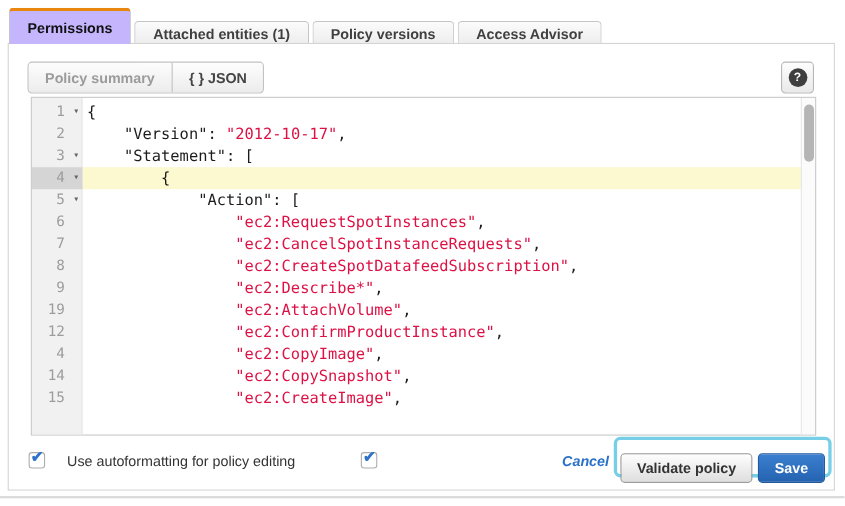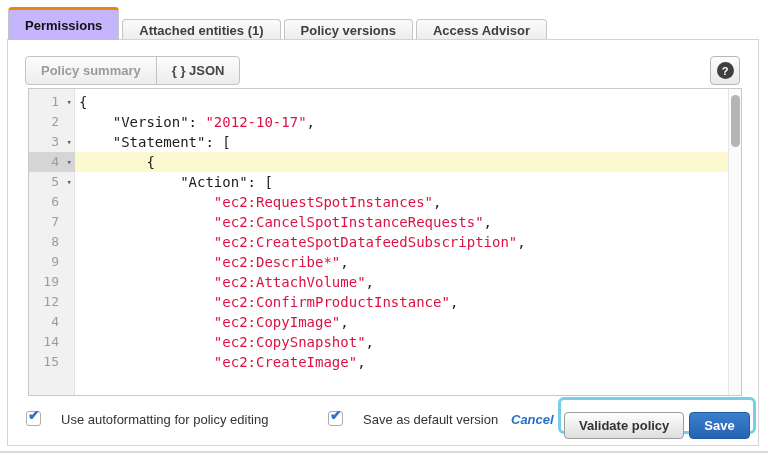--- a/index.html
+++ b/index.html
@@ -162,21 +162,20 @@
     </div>
 
     <div class="chk" style="left:18px;top:371px;">
       <span class="mark">✔</span>
     </div>
     <div class="flabel" style="left:41px;top:372px;">Use autoformatting for policy editing</div>
 
     <div class="chk" style="left:320px;top:371px;">
       <span class="mark">✔</span>
     </div>
-    <div class="flabel" style="left:343px;top:372px;">Save as default version</div>
 
     <div class="cancel" style="left:503px;top:372px;">Cancel</div>
 
     <div class="ring">
       <div class="btn gray">Validate policy</div>
       <div class="btn blue">Save</div>
     </div>
 
   </div>
 

